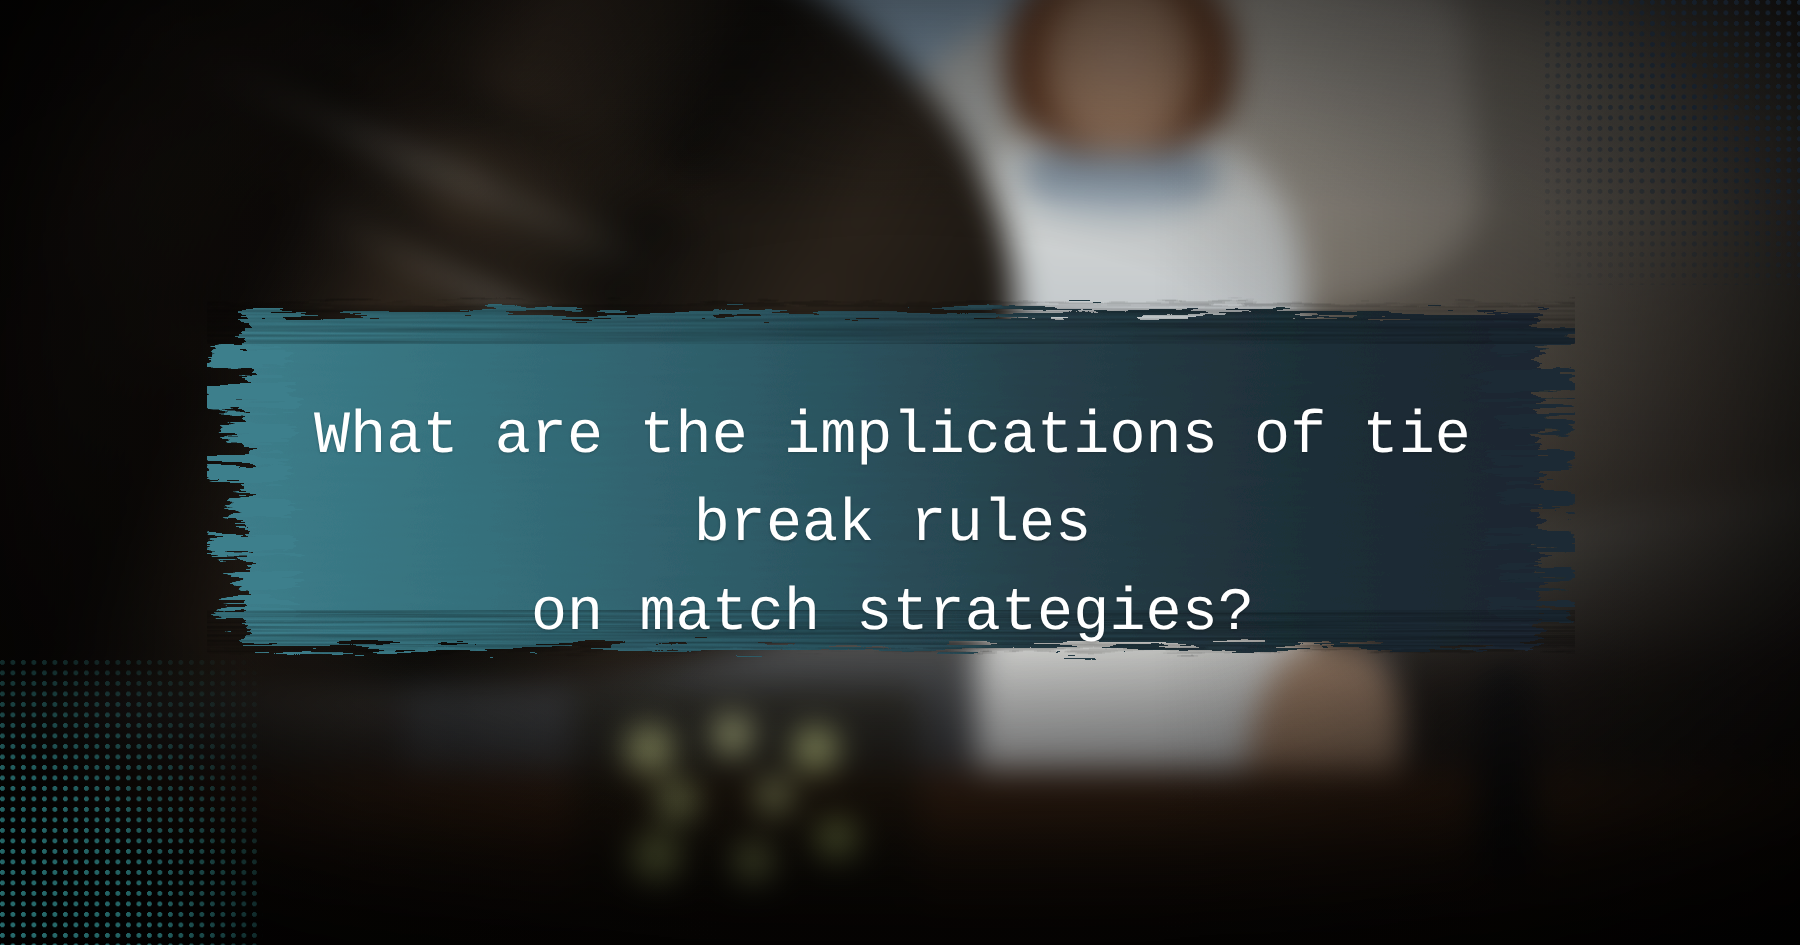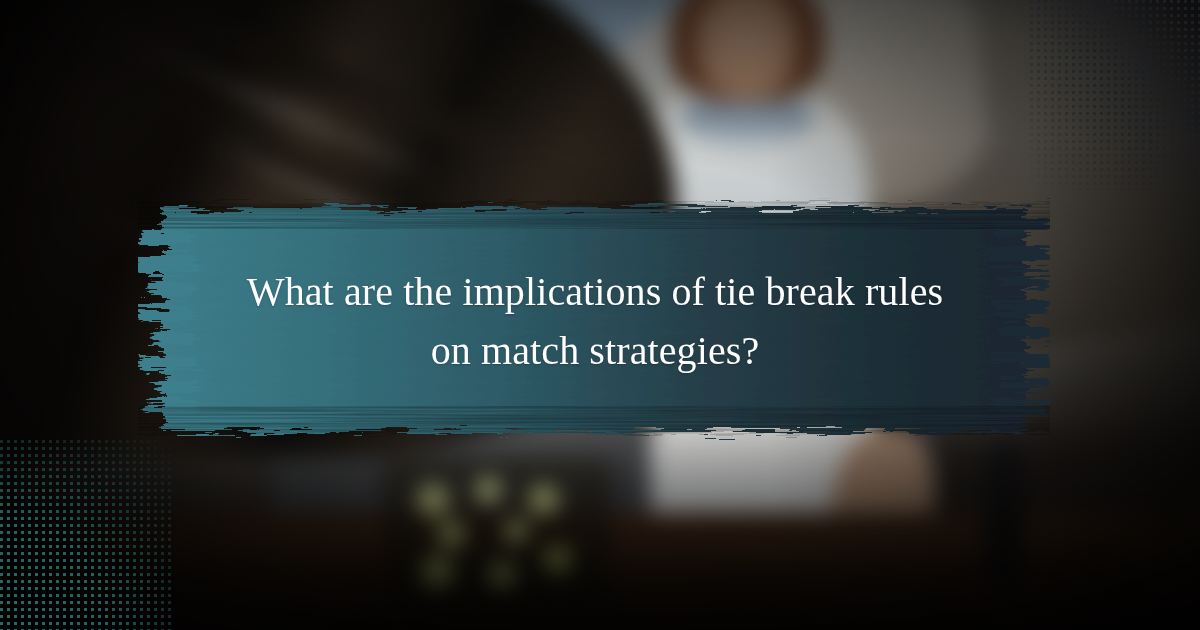--- a/index.html
+++ b/index.html
@@ -172,21 +172,21 @@
   }
   #banner svg { display:block; width:100%; height:100%; }
 
   
   .headline {
     position:absolute;
     left:170px; top:262px;
     width:850px;
     text-align:center;
     color:#ffffff;
-    font-family:Liberation Serif, serif;
+    font-family:Liberation Mono, monospace;
     font-size:40px;
     font-weight:400;
     line-height:59px;
     letter-spacing:.1px;
     white-space:pre-line;
     text-shadow:0 1px 2px rgba(0,0,0,.22);
   }
 </style>
 </head>
 <body>

